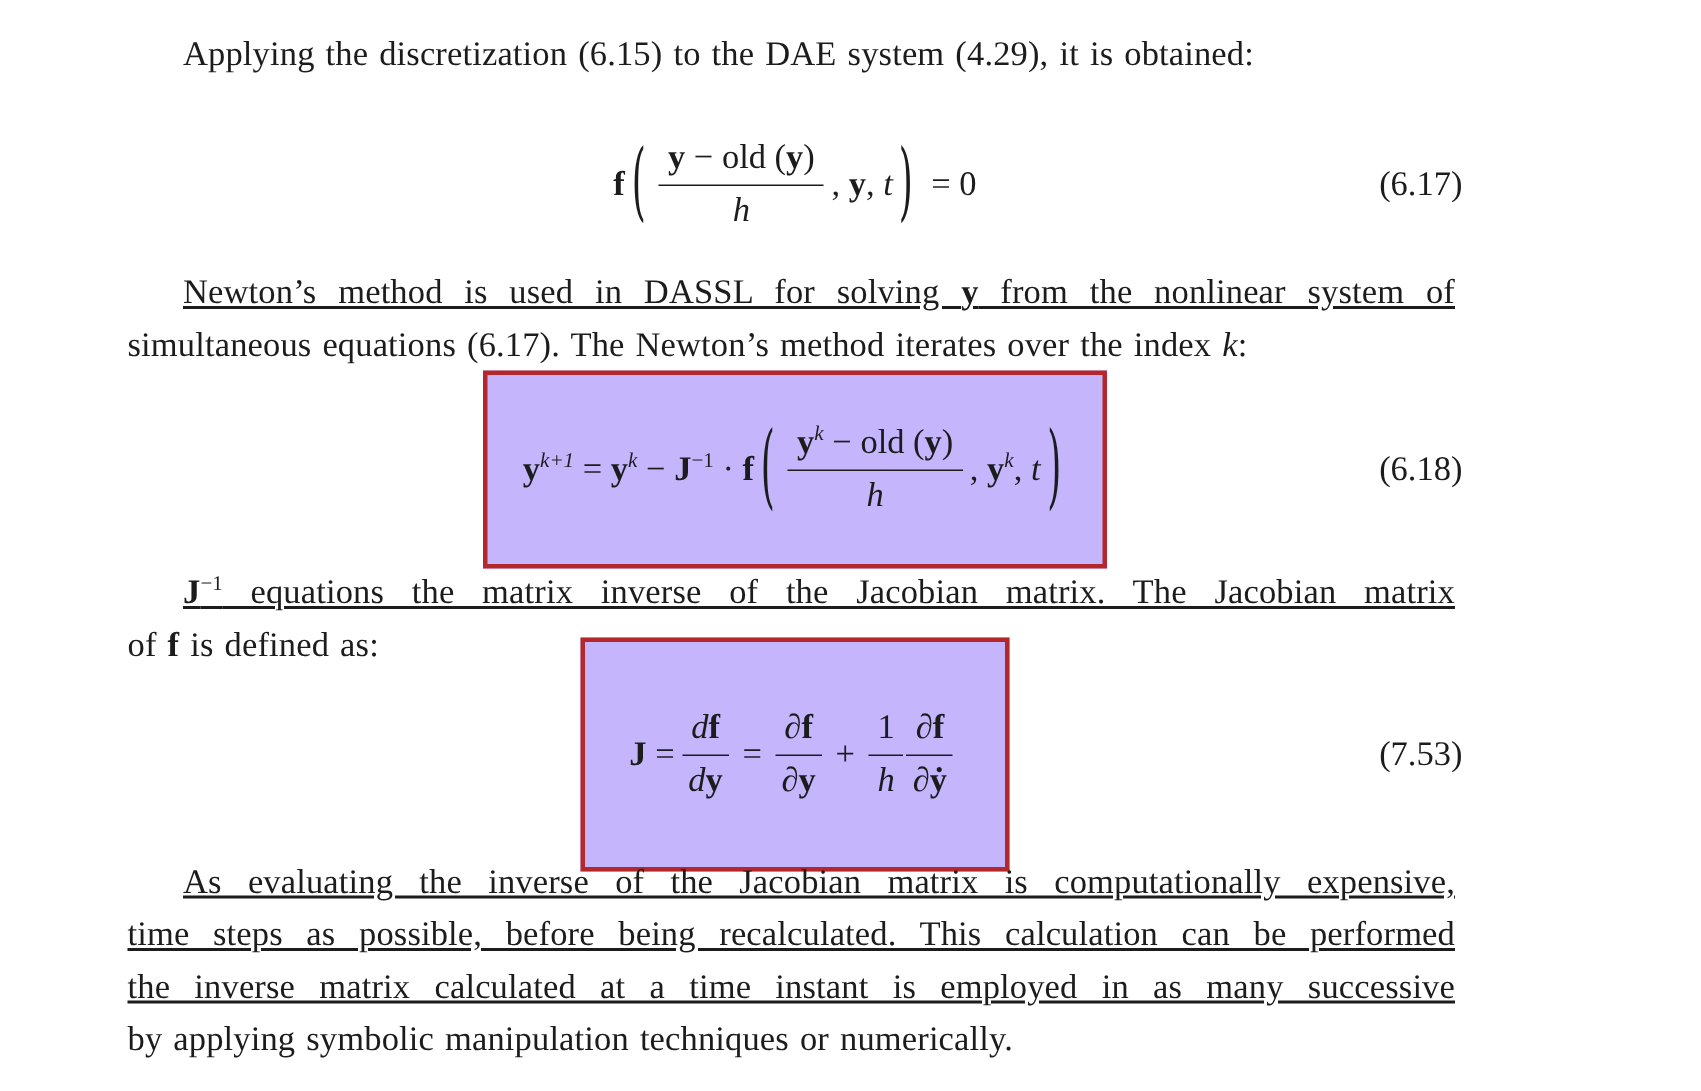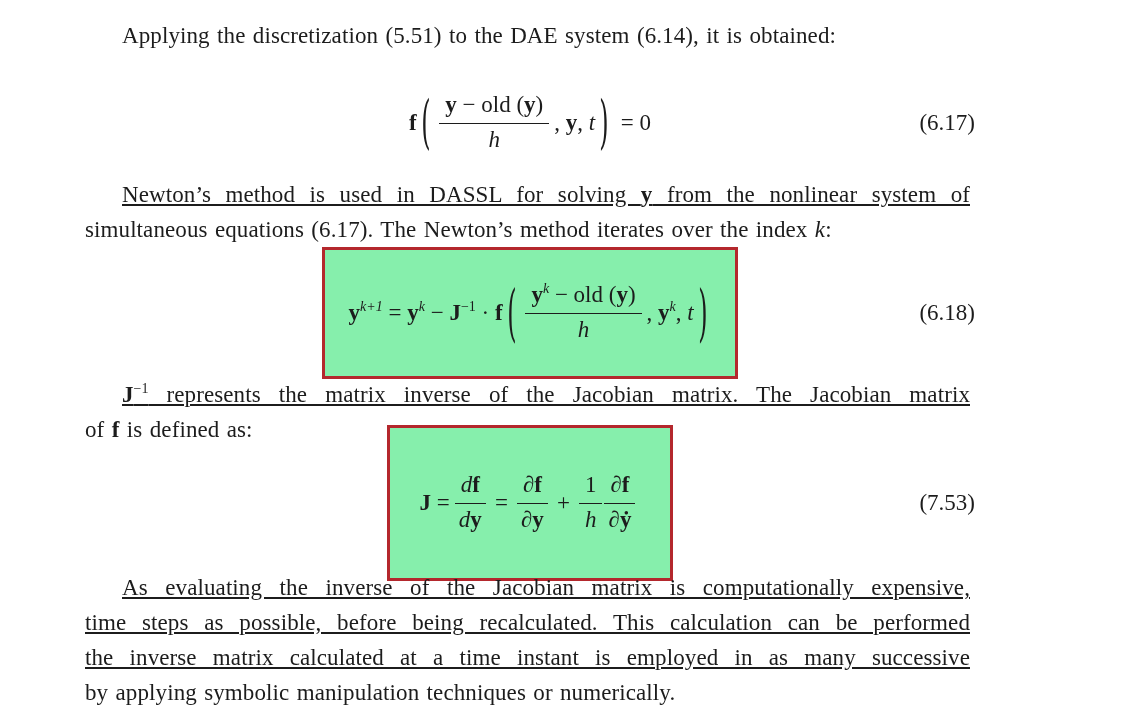--- a/index.html
+++ b/index.html
@@ -23,31 +23,31 @@
   .math { display:flex; align-items:center; white-space:pre; }
   .frac { display:inline-flex; flex-direction:column; align-items:center;
           margin:16px 5px; line-height:1.25; }
   .frac .num { padding:0 6px 3px; border-bottom:1.6px solid #1c1c1c; }
   .frac .den { padding-top:2px; }
   .bp { display:inline-block; font-family:"DejaVu Serif",serif; font-weight:300;
         line-height:1; transform:scale(0.8,1.9); margin:0 3px; }
   .bp.tall { transform:scale(0.8,2.05); }
   .tok { white-space:pre; }
   .redbox { border:3px solid #b4282d; display:flex; align-items:center;
-            background:#86efac; }
+            background:#c4b5fd; }
   .pad18 { padding:15px 24px; }
   .pad19 { padding:27px 30px; }
 </style>
 </head>
 <body>
 
 <div class="page">
 
   <div class="para" style="top:18px;">
-    <span class="line indent"><span class="tok">Applying the discretization (5.51) to the DAE system (6.14), it is obtained:</span></span>
+    <span class="line indent"><span class="tok">Applying the discretization (6.15) to the DAE system (4.29), it is obtained:</span></span>
   </div>
 
   <div class="eqrow" style="top:80px; height:86px;">
     <div class="math">
       <span class="tok bf">f</span>
       <span class="bp" style="font-size:30px;">(</span>
       <span class="frac">
         <span class="num"><span class="bf">y</span><span class="tok"> − old (</span><span class="bf">y</span><span class="tok">)</span></span>
         <span class="den it">h</span>
       </span>
@@ -73,21 +73,21 @@
           <span class="den it">h</span>
         </span>
         <span class="tok"><span class="tok">, </span><span class="bf">y</span><sup class="s it">k</sup><span class="tok">, </span><span class="it">t</span></span>
         <span class="bp tall" style="font-size:30px;">)</span>
       </div>
     </div>
     <span class="eqnum">(6.18)</span>
   </div>
 
   <div class="para" style="top:377px;">
-    <span class="line jline indent"><span class="bf">J</span><sup class="s">−1</sup><span class="tok"> represents the matrix inverse of the Jacobian matrix. The Jacobian matrix</span></span>
+    <span class="line jline indent"><span class="bf">J</span><sup class="s">−1</sup><span class="tok"> equations the matrix inverse of the Jacobian matrix. The Jacobian matrix</span></span>
     <span class="line"><span class="tok">of </span><span class="bf">f</span><span class="tok"> is defined as:</span></span>
   </div>
 
   <div class="eqrow" style="top:441px; height:124px;">
     <div class="redbox pad19">
       <div class="math">
         <span class="tok"><span class="bf">J</span><span class="tok"> =</span></span>
         <span class="frac">
           <span class="num"><span class="it">d</span><span class="bf">f</span></span>
           <span class="den"><span class="it">d</span><span class="bf">y</span></span>

